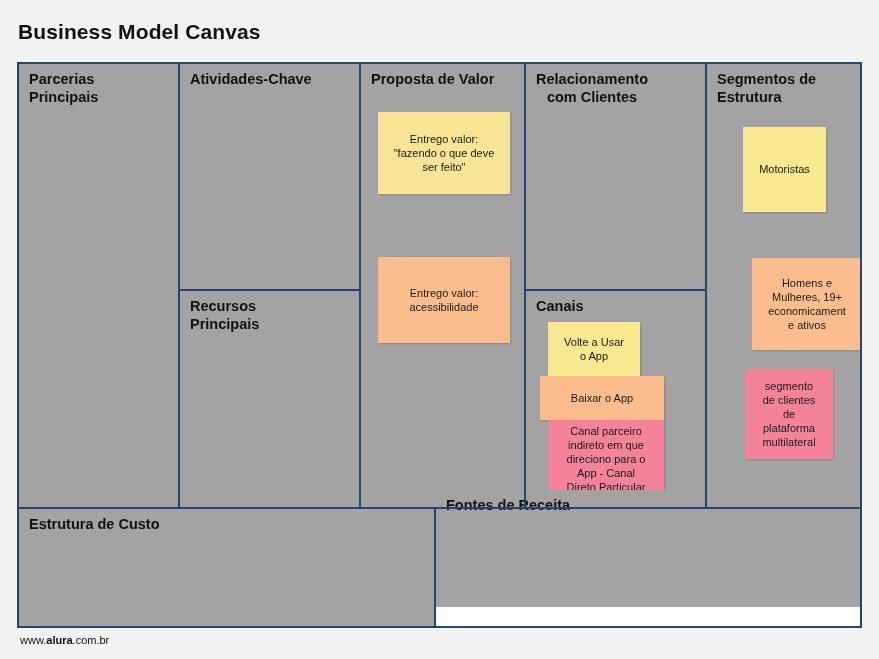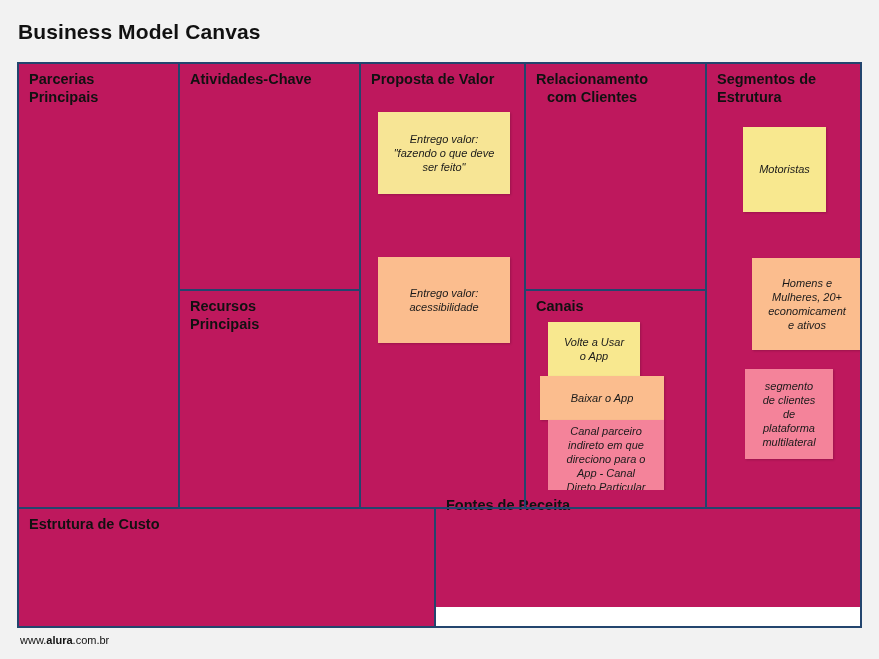--- a/index.html
+++ b/index.html
@@ -43,21 +43,21 @@
     width: 845px;
     height: 566px;
     border: 2px solid #23456e;
     box-sizing: border-box;
     background: #ffffff;
   }
 
   .cell {
     position: absolute;
     box-sizing: border-box;
-    background: #be185d;
+    background: #a3a3a3;
     overflow: hidden;
   }
   .cell-title {
     position: absolute;
     left: 10px;
     top: 7px;
     font-size: 14.5px;
     font-weight: bold;
     color: #111111;
     line-height: 1.22;
@@ -83,21 +83,20 @@
     display: flex;
     align-items: center;
     justify-content: center;
     text-align: center;
     font-size: 11px;
     line-height: 1.28;
     color: #1a1a1a;
     white-space: pre-line;
     padding: 4px 5px;
     box-shadow: 1px 1px 2px rgba(0,0,0,0.18);
-    font-style: italic;
   }
   .note-yellow  { background: #f7e595; }
   .note-yellow2 { background: #f8e88f; }
   .note-orange  { background: #fbbd8e; }
   .note-pink    { background: #f4839a; }
 
   
   #footer-url {
     position: absolute;
     left: 20px;
@@ -162,21 +161,21 @@
 Direto Particular</div>
     </div>
 
     <div class="cell" style="left:688px; top:0px; width:153px; height:443px;">
       <div class="cell-title">Segmentos de
 Estrutura</div>
 
       <div class="note note-yellow2" style="left:36px; top:63px; width:83px; height:85px;">Motoristas</div>
 
       <div class="note note-orange" style="left:45px; top:194px; width:110px; height:92px;">Homens e
-Mulheres, 20+
+Mulheres, 19+
 economicament
 e ativos</div>
 
       <div class="note note-pink" style="left:38px; top:305px; width:88px; height:90px;">segmento
 de clientes
 de
 plataforma
 multilateral</div>
     </div>
 

